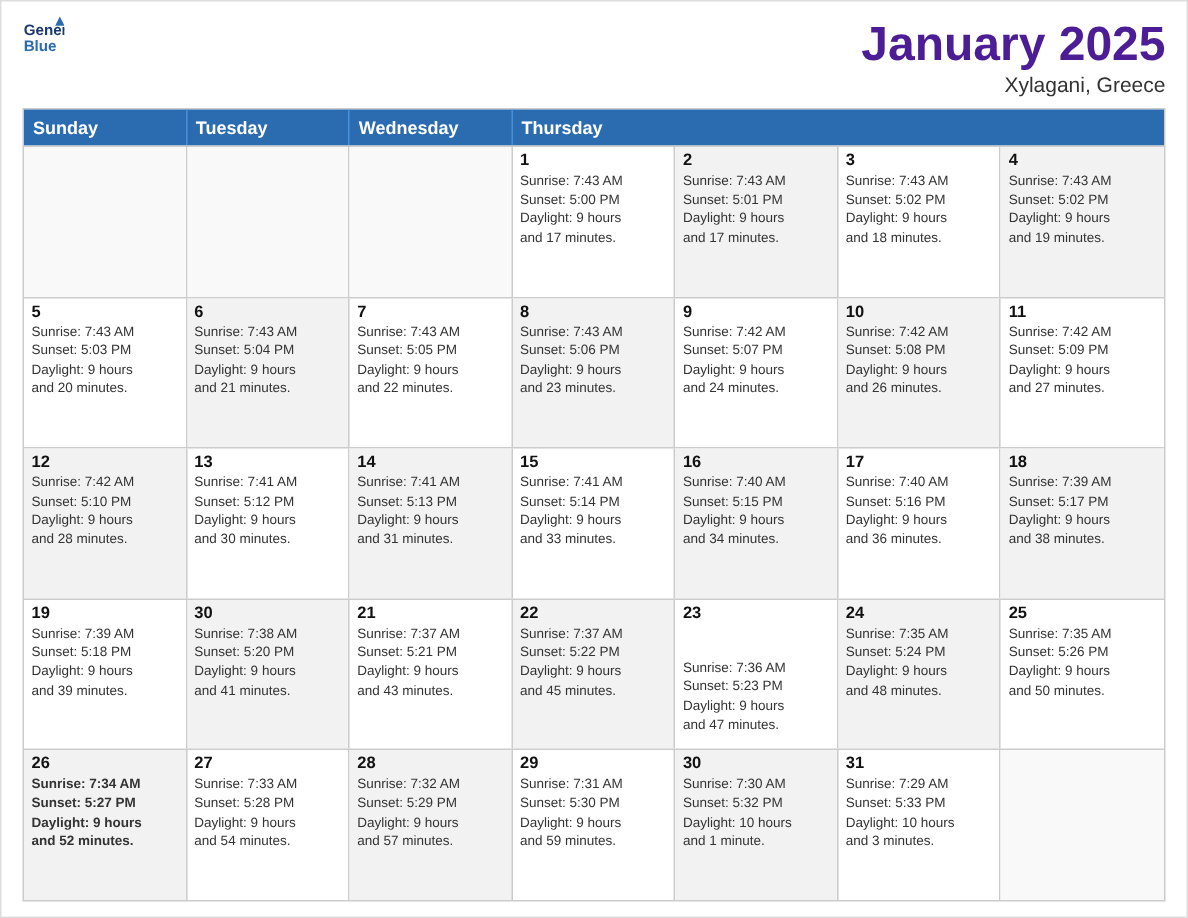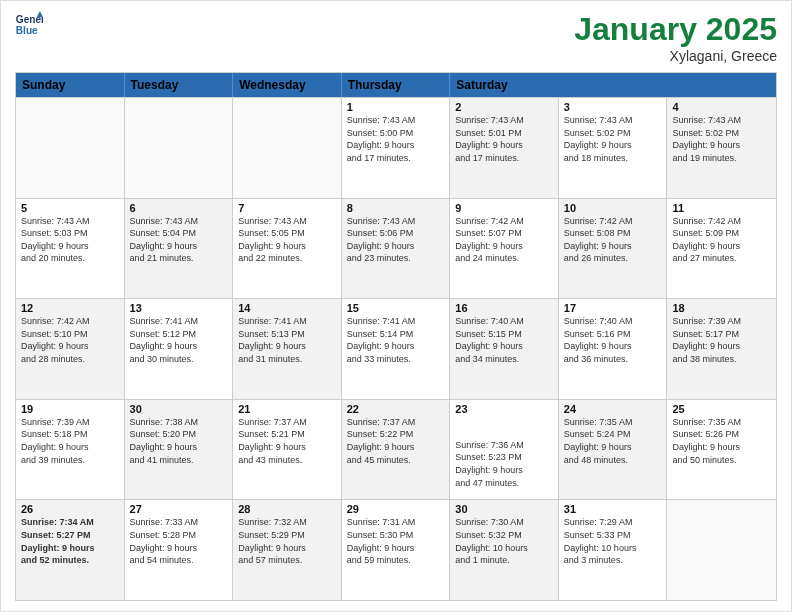--- a/index.html
+++ b/index.html
@@ -33,39 +33,39 @@
     .logo-icon {
       width: 28px;
       height: 28px;
     }
     .title-block {
       text-align: right;
     }
     .month-title {
       font-size: 32px;
       font-weight: bold;
-      color: #15803d;
+      color: #4c1d95;
     }
     .subtitle {
       font-size: 14px;
       color: #333;
     }
     .calendar {
       flex: 1;
       display: flex;
       flex-direction: column;
       border: 1px solid #ccc;
     }
     .cal-header-row {
       display: grid;
       grid-template-columns: repeat(7, 1fr);
       background: #2b6cb0;
     }
     .cal-header-cell {
-      color: #000000;
+      color: #ffffff;
       font-size: 12px;
       font-weight: bold;
       padding: 5px 6px;
       border-right: 1px solid #4a90d9;
       text-align: left;
     }
     .cal-header-cell:last-child { border-right: none; }
     .cal-body {
       flex: 1;
       display: flex;
@@ -117,21 +117,20 @@
       <div class="subtitle">Xylagani, Greece</div>
     </div>
   </div>
 
   <div class="calendar">
     <div class="cal-header-row" id="cal-headers">
         <div class="cal-header-cell">Sunday</div>
         <div class="cal-header-cell">Tuesday</div>
         <div class="cal-header-cell">Wednesday</div>
         <div class="cal-header-cell">Thursday</div>
-        <div class="cal-header-cell">Saturday</div>
       </div>
     <div class="cal-body" id="cal-body">
         <div class="cal-week">
           <div class="cal-cell empty"></div>
           <div class="cal-cell empty"></div>
           <div class="cal-cell empty"></div>
           <div class="cal-cell">
             <div class="day-num">1</div>
             <div class="day-info" style="white-space: pre-line;">Sunrise: 7:43 AM
 Sunset: 5:00 PM

